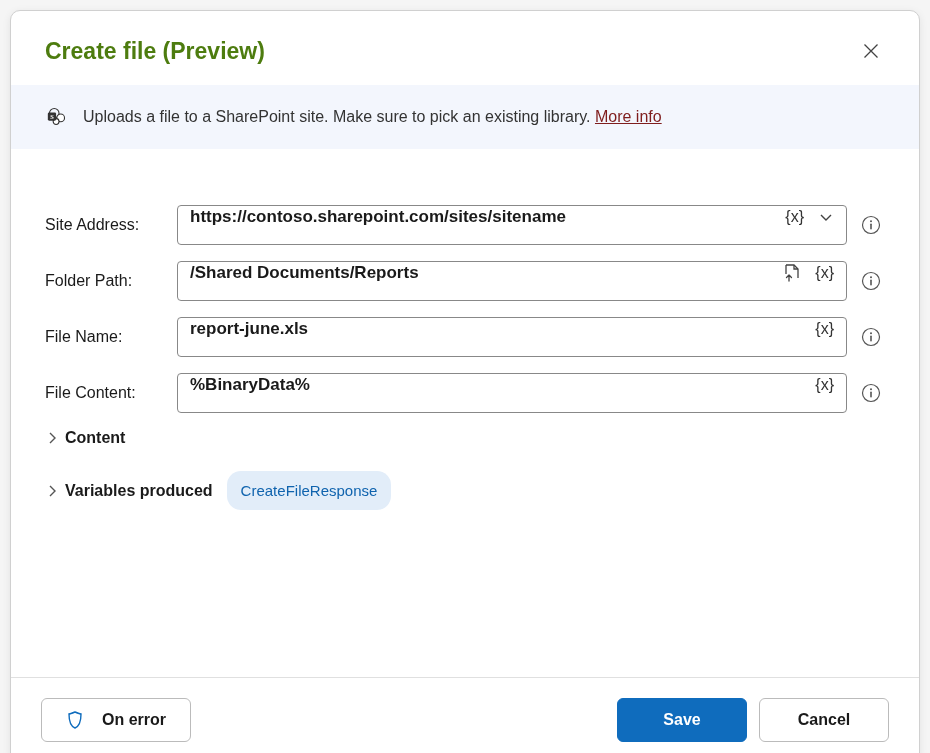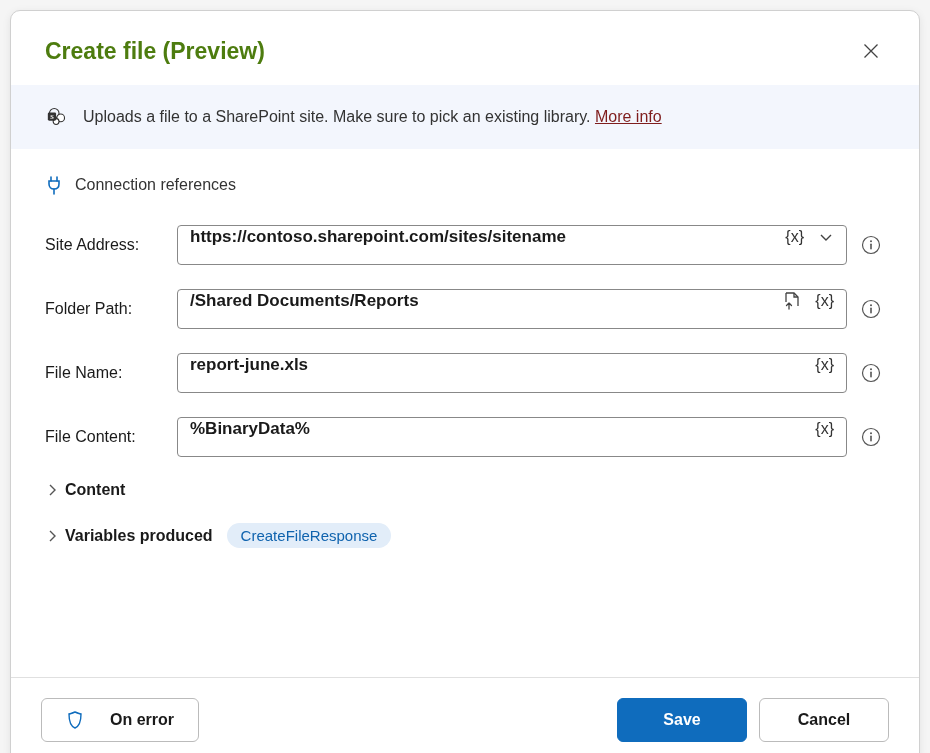--- a/index.html
+++ b/index.html
@@ -89,21 +89,21 @@
       align-items: center;
       gap: 12px;
       font-size: 16px;
       color: #333;
       cursor: pointer;
     }
     .conn-ref svg { color: #0F6CBD; }
     .field-row {
       display: flex;
       align-items: center;
-      margin-bottom: 24px;
+      margin-bottom: 16px;
       gap: 10px;
     }
     .field-label {
       width: 122px;
       font-size: 16px;
       color: #1a1a1a;
       flex-shrink: 0;
     }
     .field-input-wrap {
       flex: 1;
@@ -160,21 +160,21 @@
       margin-bottom: 24px;
       cursor: pointer;
     }
     .expand-row.vars {
       font-weight: 600;
     }
     .chip {
       background: #e2edf9;
       color: #0F63AE;
       border-radius: 14px;
-      padding: 4px 14px;
+      padding: 11px 14px;
       font-size: 15px;
       font-weight: 400;
       margin-left: 8px;
     }
     .footer {
       border-top: 1px solid #e0e0e0;
       padding: 20px 30px;
       display: flex;
       align-items: center;
       justify-content: space-between;
@@ -182,21 +182,21 @@
     .btn {
       height: 44px;
       border-radius: 6px;
       font-size: 16px;
       font-weight: 600;
       font-family: inherit;
       cursor: pointer;
       display: inline-flex;
       align-items: center;
       justify-content: center;
-      gap: 26px;
+      gap: 18px;
       padding: 2px 24px;
     }
     .btn-secondary {
       background: #fff;
       border: 1px solid #bbb;
       color: #1a1a1a;
     }
     .btn-primary {
       background: #0F6CBD;
       border: 1px solid #0F6CBD;
@@ -242,28 +242,20 @@
     <div>
       <span>Uploads a file to a SharePoint site. Make sure to pick an existing library.</span>
       <span> </span>
       <a class="more-info-link">More info</a>
     </div>
   </div>
 
   <div class="content">
 
     <div class="section-head">
-      <div class="conn-ref">
-        <svg width="18" height="20" viewBox="0 0 18 20" fill="none">
-          <path d="M6 2 V6 M12 2 V6" stroke="currentColor" stroke-width="1.6" stroke-linecap="round"></path>
-          <path d="M4 6 H14 V9 C14 12 12 14 9 14 C6 14 4 12 4 9 V6 Z" stroke="currentColor" stroke-width="1.6" fill="none"></path>
-          <path d="M9 14 V19" stroke="currentColor" stroke-width="1.6" stroke-linecap="round"></path>
-        </svg>
-        <span>Connection references</span>
-      </div>
     </div>
 
     <div class="field-row">
       <div class="field-label">Site Address:</div>
       <div class="field-input-wrap">
         <input class="field-input" value="https://contoso.sharepoint.com/sites/sitename" style="">
         <span class="var-token">{x}</span>
         <span class="chevron-btn">
           <svg width="16" height="16" viewBox="0 0 16 16">
               <path d="M3 6 L8 11 L13 6" stroke="#424242" stroke-width="1.4" fill="none"></path>

